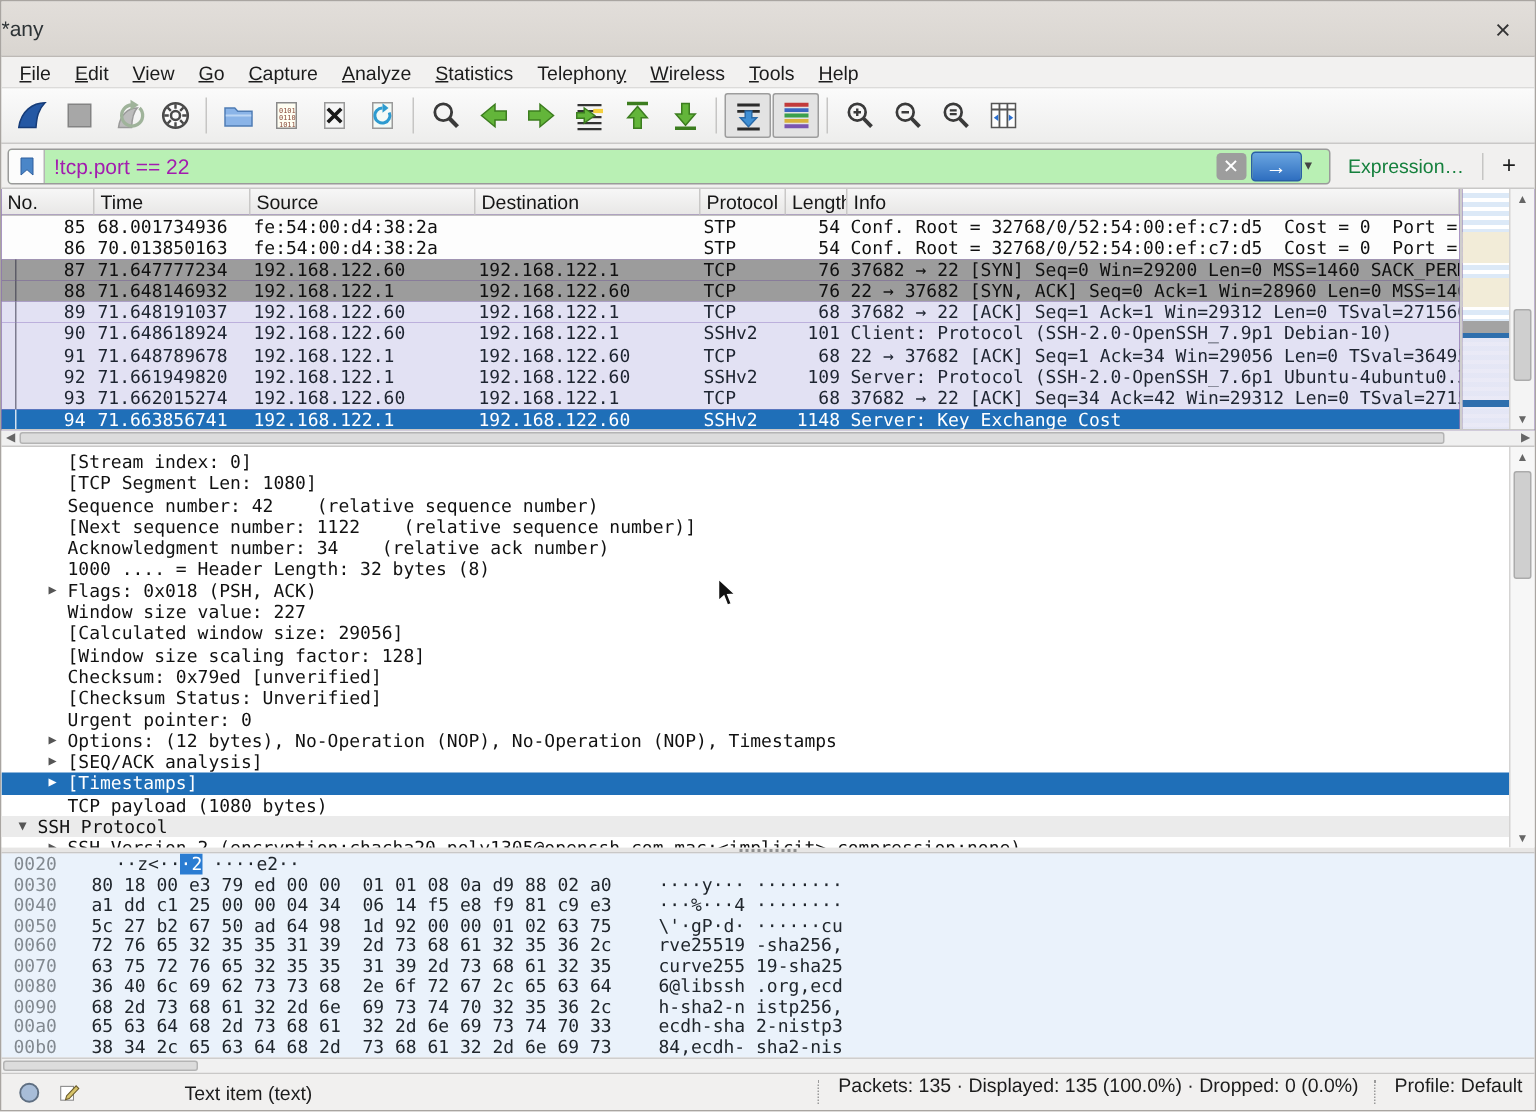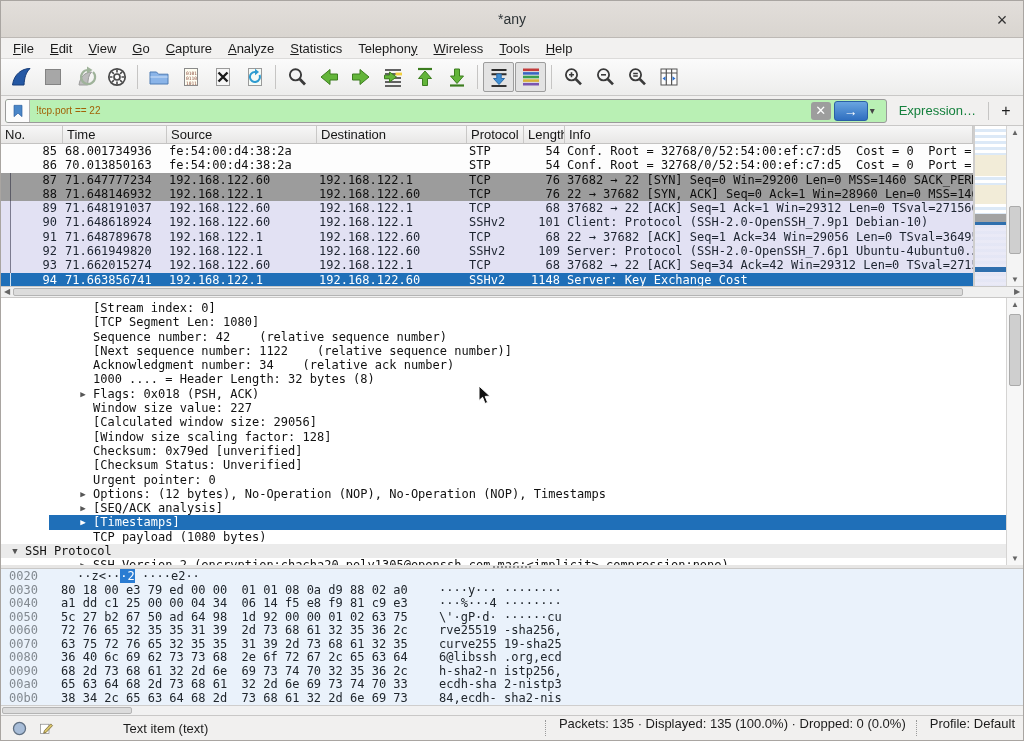--- a/index.html
+++ b/index.html
@@ -8,42 +8,42 @@
   }
   *{box-sizing:border-box; margin:0; padding:0;}
   html,body{width:1024px;height:741px;overflow:hidden;}
   body{font-family:"Liberation Sans","DejaVu Sans",sans-serif;font-size:13px;color:#1a1a1a;background:#efeeec;}
   .window{width:1024px;height:741px;display:flex;flex-direction:column;border:1px solid #a9a5a1;}
   u{text-decoration:underline;}
 
   
   .titlebar{height:37px;background:linear-gradient(#e2deda,var(--title));border-bottom:1px solid #bdb9b5;
     display:flex;align-items:center;position:relative;flex:0 0 37px;}
-  .title-text{flex:1;text-align:center;color:#2d3336;font-size:14px;}
+  .title-text{flex:1;text-align:left;color:#2d3336;font-size:14px;}
   .win-close{position:absolute;right:8px;top:6px;width:26px;height:26px;display:flex;align-items:center;justify-content:center;
     font-size:18px;color:#333;cursor:default;}
 
   
   .menubar{height:21px;flex:0 0 21px;background:#f2f1f0;border-bottom:1px solid #dcdbda;display:flex;align-items:center;padding-left:4px;}
   .menu-item{padding:1px 8px;font-size:13px;color:#1c1c1c;}
 
   
   .toolbar{height:37px;flex:0 0 37px;background:linear-gradient(#fbfbfb,#ededec);border-bottom:1px solid #c9c8c7;
     display:flex;align-items:center;padding-left:4px;gap:1px;}
   .tbtn{width:31px;height:30px;display:flex;align-items:center;justify-content:center;border:1px solid transparent;border-radius:2px;}
   .tbtn.pressed{background:#e3e3e3;border:1px solid #9d9d9d;}
   .tbtn svg{width:24px;height:24px;}
   .tsep{width:1px;height:24px;background:#c6c5c4;margin:0 4px;flex:0 0 1px;}
 
   
   .filterbar{height:30px;flex:0 0 30px;background:#f1f0ef;border-bottom:1px solid #c9c8c7;display:flex;align-items:center;padding:0 6px 0 4px;gap:6px;}
   .filter-field{flex:1;height:24px;border:1px solid #9a9a9a;border-radius:3px;background:var(--green);display:flex;align-items:center;overflow:hidden;}
   .bm-btn{width:24px;height:22px;background:#fcfcfc;border-right:1px solid #b5b5b5;display:flex;align-items:center;justify-content:center;flex:0 0 24px;}
   .bm-btn svg{width:16px;height:16px;}
-  .filter-input{flex:1;background:transparent;border:none;outline:none;font-family:"Liberation Sans",sans-serif;font-size:10px;color:#a16207;padding-left:6px;}
+  .filter-input{flex:1;background:transparent;border:none;outline:none;font-family:"Liberation Sans",sans-serif;font-size:14px;color:#a21caf;padding-left:6px;}
   .clear-btn{width:20px;height:18px;background:#9d9d9d;border-radius:3px;color:#fff;font-size:13px;display:flex;align-items:center;justify-content:center;margin-right:3px;flex:0 0 20px;}
   .apply-btn{width:34px;height:20px;background:linear-gradient(#6aa5e0,#2f6fc0);border:1px solid #2a5fa5;border-radius:3px;color:#fff;
     display:flex;align-items:center;justify-content:center;font-size:14px;font-weight:bold;margin-right:2px;flex:0 0 34px;}
   .caret-btn{width:12px;color:#444;font-size:10px;flex:0 0 12px;margin-right:4px;}
   .expr-label{color:#15803d;padding:0 6px;}
   .fsep{width:1px;height:18px;background:#c6c5c4;}
   .add-btn{width:22px;text-align:center;font-size:16px;color:#1c1c1c;}
 
   
   .plist{height:161px;flex:0 0 161px;position:relative;background:#4c1d95;border-bottom:1px solid #c9c8c7;}
@@ -77,21 +77,21 @@
   .hscroll .arr{position:absolute;top:0;bottom:0;width:12px;color:#666;font-size:8px;text-align:center;line-height:10px;}
   .hscroll .arr.l{left:0;} .hscroll .arr.r{right:0;}
   .hthumb{position:absolute;top:1px;bottom:1px;background:#dcdcdc;border:1px solid #b4b4b4;border-radius:2px;}
 
   
   .details{height:267px;flex:0 0 267px;background:#fff;position:relative;overflow:hidden;padding:3px 17px 0 0;}
   .dline{height:14.3px;line-height:14.3px;font-family:"DejaVu Sans Mono","Liberation Mono",monospace;font-size:12px;
     white-space:pre;color:#111;position:relative;overflow:hidden;}
   .dline .darr{position:absolute;width:12px;text-align:center;color:#555;font-size:9px;top:0;}
   .dline.lvl1{padding-left:24px;} .dline.lvl1 .darr{left:8px;}
-  .dline.lvl2{padding-left:44px;margin-left:48px;} .dline.lvl2 .darr{left:28px;}
+  .dline.lvl2{padding-left:44px;} .dline.lvl2 .darr{left:28px;}
   .dline.sel{background:var(--sel);color:#fff;} .dline.sel .darr{color:#fff;}
   .dline.shade{background:#ebebeb;}
   .dscroll{position:absolute;top:0;bottom:0;right:0;width:17px;background:#f7f7f7;border-left:1px solid #d5d4d3;}
 
   
   .splitter{height:4px;flex:0 0 4px;background:#e7e6e5;border-bottom:1px solid #c9c8c7;display:flex;justify-content:center;align-items:center;}
   .splitter i{width:38px;border-top:2px dotted #8f8f8f;}
 
   
   .hexpane{height:136px;flex:0 0 136px;background:var(--hexbg);overflow:hidden;padding:1px 0 0 8px;}

